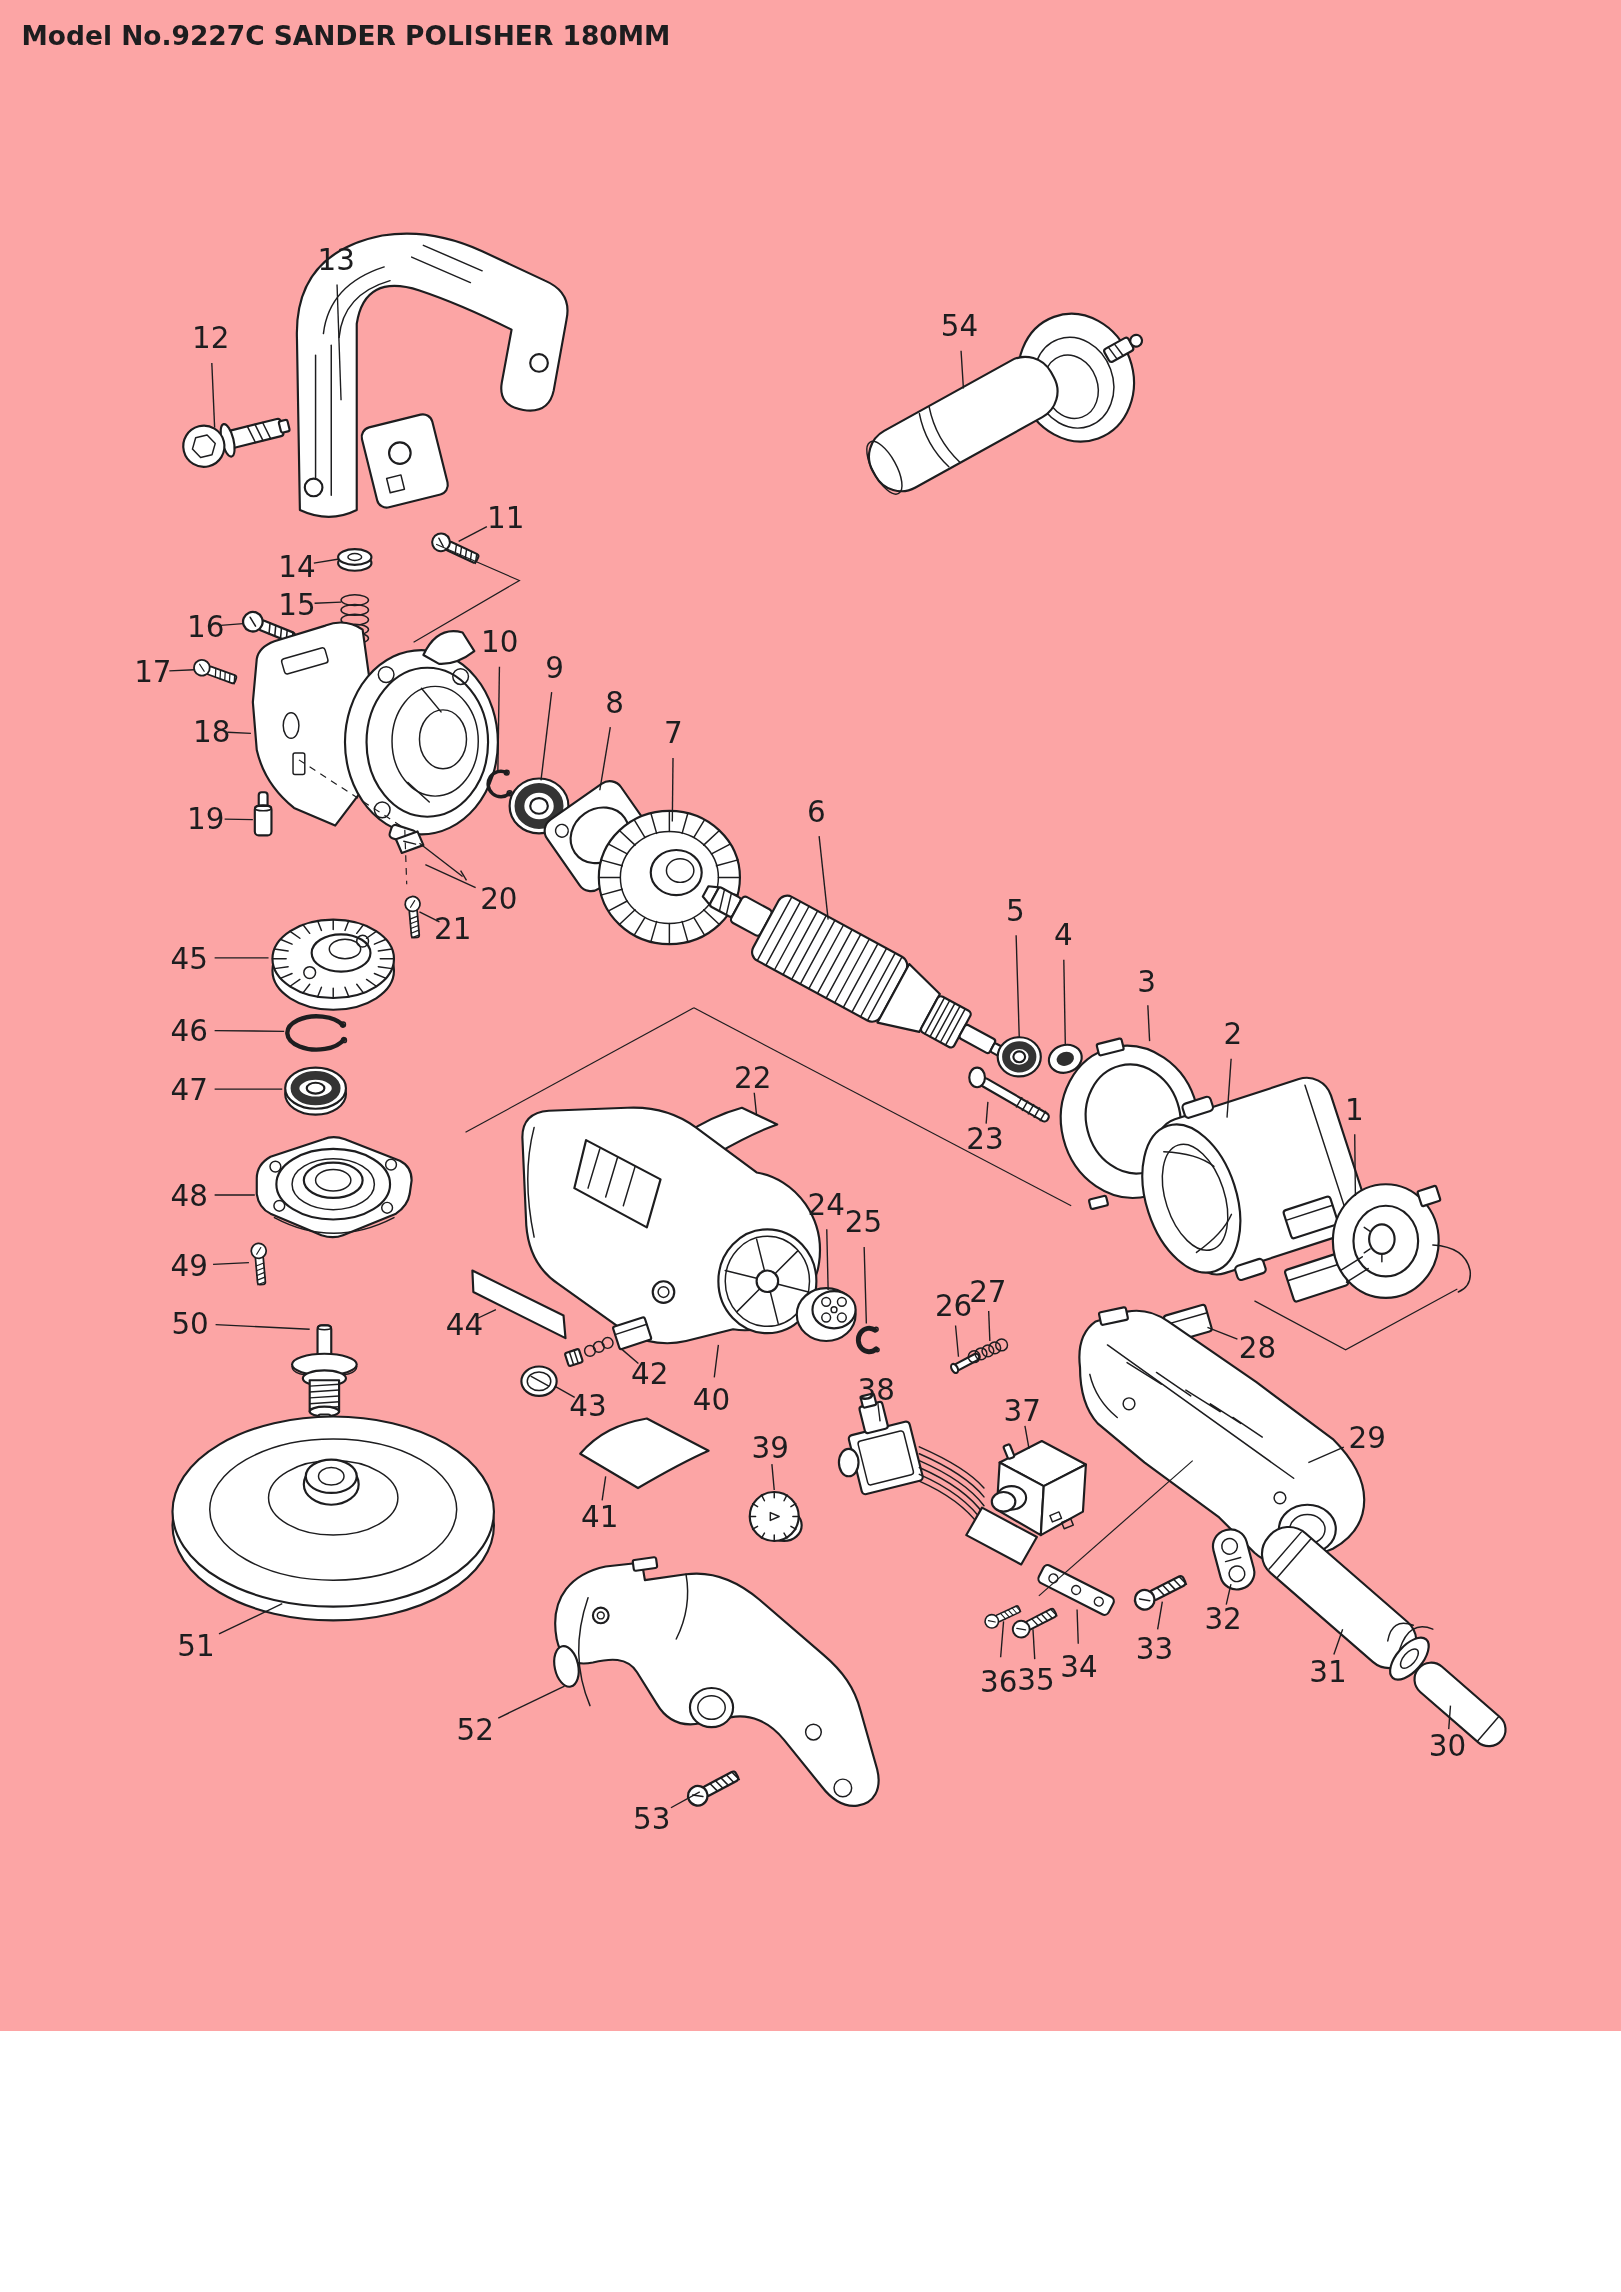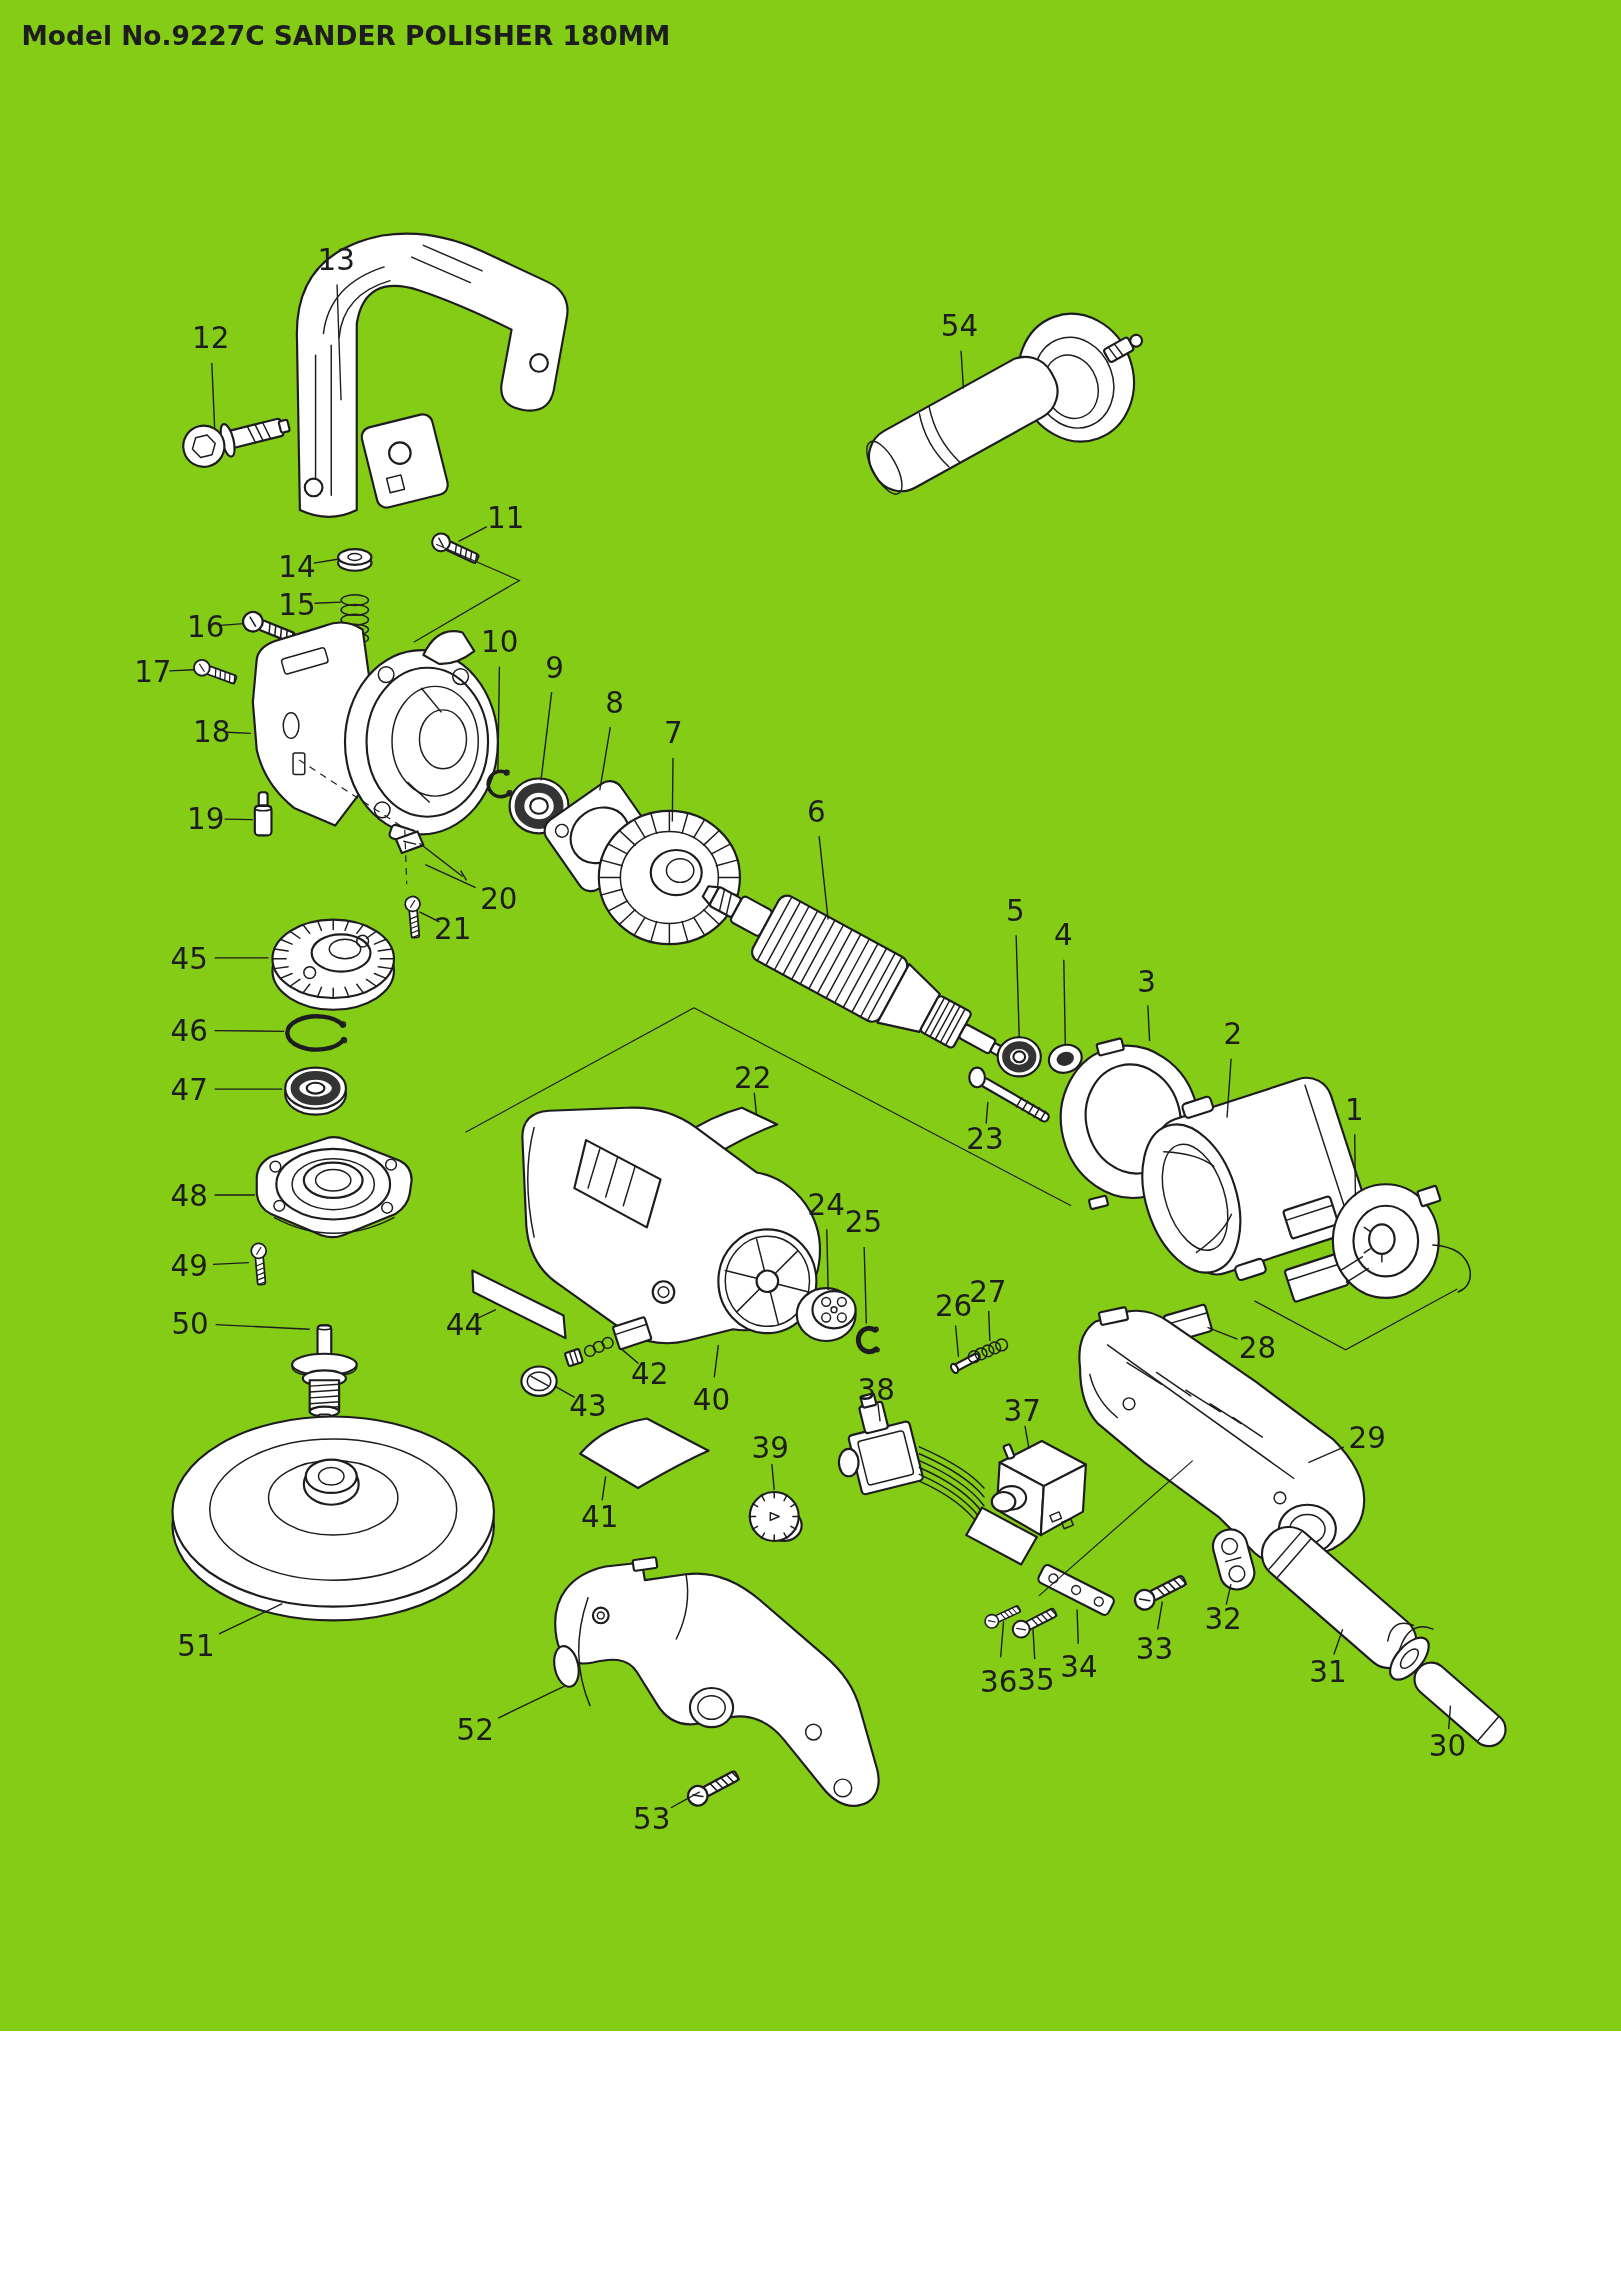--- a/index.html
+++ b/index.html
@@ -1,16 +1,16 @@
 <!DOCTYPE html>
 <html><head>
 <meta charset="utf-8">
 <style>
   html,body{margin:0;padding:0;background:#ffffff;}
-  .page{width:1621px;height:2031px;background:#84cc16;position:relative;overflow:hidden;}
+  .page{width:1621px;height:2031px;background:#fca5a5;position:relative;overflow:hidden;}
   svg{display:block;}
   .pl{fill:#ffffff;stroke:#1d1d1f;stroke-width:2.2;stroke-linejoin:round;stroke-linecap:round;}
   .pd{fill:none;stroke:#1d1d1f;stroke-width:1.5;stroke-linejoin:round;stroke-linecap:round;}
   .pdk{fill:#2e2e2e;stroke:none;}
   .ring{fill:none;stroke:#343434;}
   .thin{fill:none;stroke:#1d1d1f;stroke-width:1.2;}
   .dash{stroke-dasharray:7 6;}
   .leader{stroke:#1d1d1f;stroke-width:1.4;}
   .callout{font-family:"DejaVu Sans","Liberation Sans",sans-serif;font-size:30px;fill:#1d1d1f;}
   .title{font-family:"DejaVu Sans","Liberation Sans",sans-serif;font-size:27px;font-weight:600;fill:#1d1d1f;}

